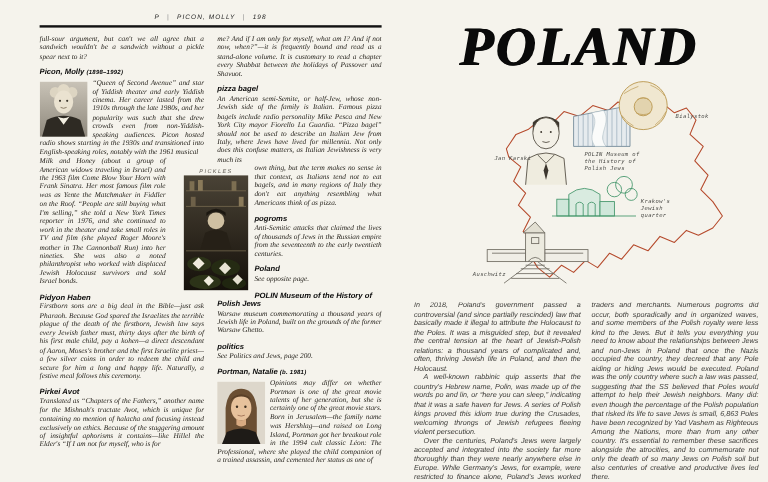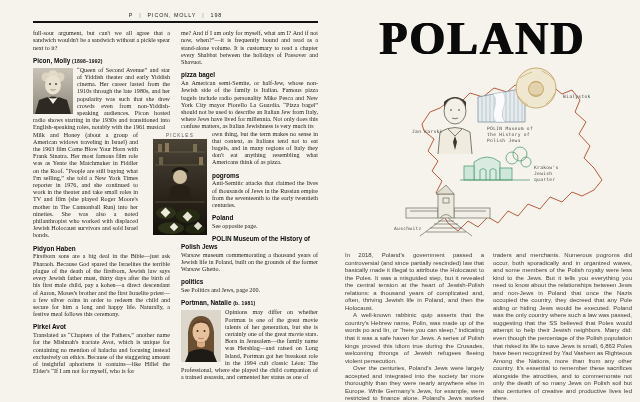--- a/index.html
+++ b/index.html
@@ -1,17 +1,17 @@
 <!DOCTYPE html>
 <html><head>
 <meta charset="utf-8">
 <style>
   html,body{margin:0;padding:0;background:#e8e6e0;}
   .spread{position:relative;width:640px;height:402px;background:#f5f3ec;overflow:hidden;
-          font-family:"Liberation Serif",serif;color:#26231d;}
+          font-family:"Liberation Serif",serif;color:#26231d;font-style:italic;}
 
   
   .page-left{position:absolute;left:33px;top:12px;width:285px;}
   .runhead{display:flex;justify-content:center;gap:6px;font-family:"Liberation Sans",sans-serif;
            font-size:5.4px;letter-spacing:.9px;color:#1d1d1d;}
   .runhead .bar{color:#8a8a8a;}
   .rule{height:2.2px;background:#121212;margin-top:3px;}
   .cols{display:flex;gap:11px;margin-top:7px;height:366px;overflow:hidden;}
   .col{width:137px;}
   .col p{margin:0;font-size:6.1px;line-height:7.2px;text-align:justify;}

